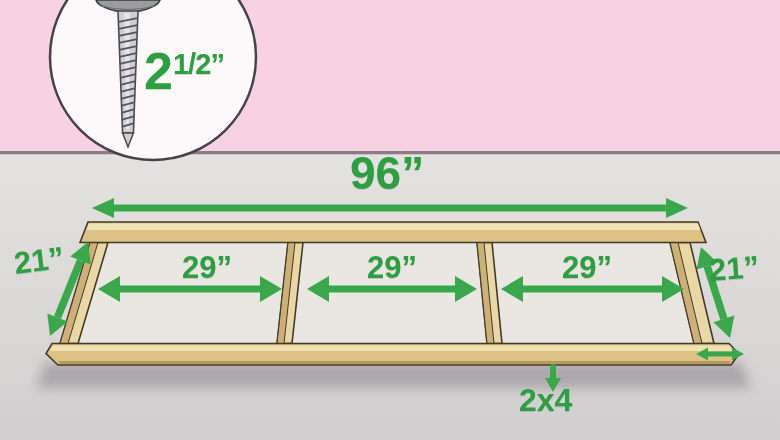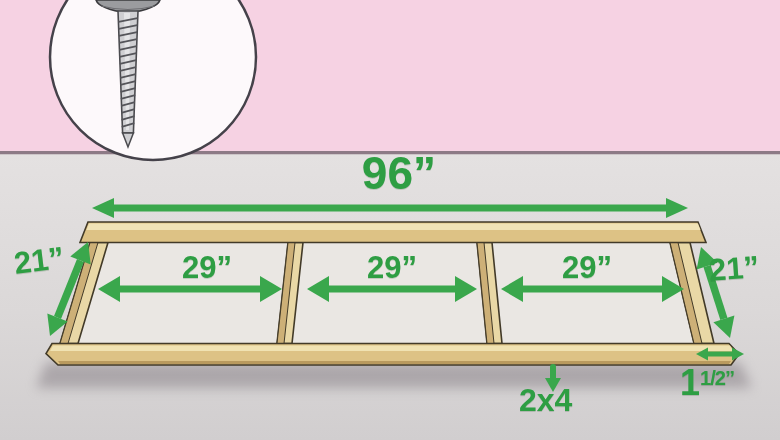--- a/index.html
+++ b/index.html
@@ -10,21 +10,21 @@
     position:absolute;
     color:#2e9e43;
     font-weight:bold;
     line-height:1;
     white-space:nowrap;
     text-shadow:0 1px 0 rgba(20,80,30,0.18);
     letter-spacing:0px;
   }
   .dim .sup{font-size:0.56em;vertical-align:0.52em;letter-spacing:-1px;}
   .dim .unit-sup{font-size:0.56em;vertical-align:0.52em;}
-  .lbl-96{left:350px;top:150px;font-size:46px;width:86px;text-align:right;}
+  .lbl-96{left:350px;top:150px;font-size:46px;width:86px;text-align:left;}
   .lbl-29-1{left:174px;top:252px;font-size:31px;width:66px;text-align:center;}
   .lbl-29-2{left:359px;top:252px;font-size:31px;width:66px;text-align:center;}
   .lbl-29-3{left:554px;top:252px;font-size:31px;width:66px;text-align:center;}
   .lbl-21-left{left:14px;top:245px;font-size:31px;transform:rotate(-7deg);}
   .lbl-21-right{left:709px;top:253px;font-size:31px;transform:rotate(-4deg);}
   .lbl-2x4{left:519px;top:384px;font-size:32px;text-align:right;}
   .lbl-thickness{left:680px;top:365px;font-size:36px;}
   .lbl-screw{left:144px;top:45px;font-size:52px;}
 </style>
 </head>
@@ -130,27 +130,27 @@
         <polygon points="696,354 708,347.5 708,360.5"></polygon>
         <polygon points="744,354 732,347.5 732,360.5"></polygon>
       </g>
       <g>
         <line x1="553" y1="367" x2="553" y2="379" stroke="#3aa74c" stroke-width="6" stroke-linecap="round"></line>
         <polygon points="553,392 545,378 561,378"></polygon>
       </g>
     </g>
   </svg>
 
+  <div class="dim lbl-screw"><span>2</span><span class="sup">1/2</span><span class="unit-sup">”</span></div>
 
   <div class="dim lbl-96">96”</div>
 
   <div class="dim lbl-29-1">29”</div>
   <div class="dim lbl-29-2">29”</div>
   <div class="dim lbl-29-3">29”</div>
 
   <div class="dim lbl-21-left">21”</div>
   <div class="dim lbl-21-right">21”</div>
 
-  <div class="dim lbl-thickness"><span>1</span><span class="sup">1/2</span><span class="unit-sup">”</span></div>
 
   <div class="dim lbl-2x4">2x4</div>
 
 </div>
 
 </body></html>

